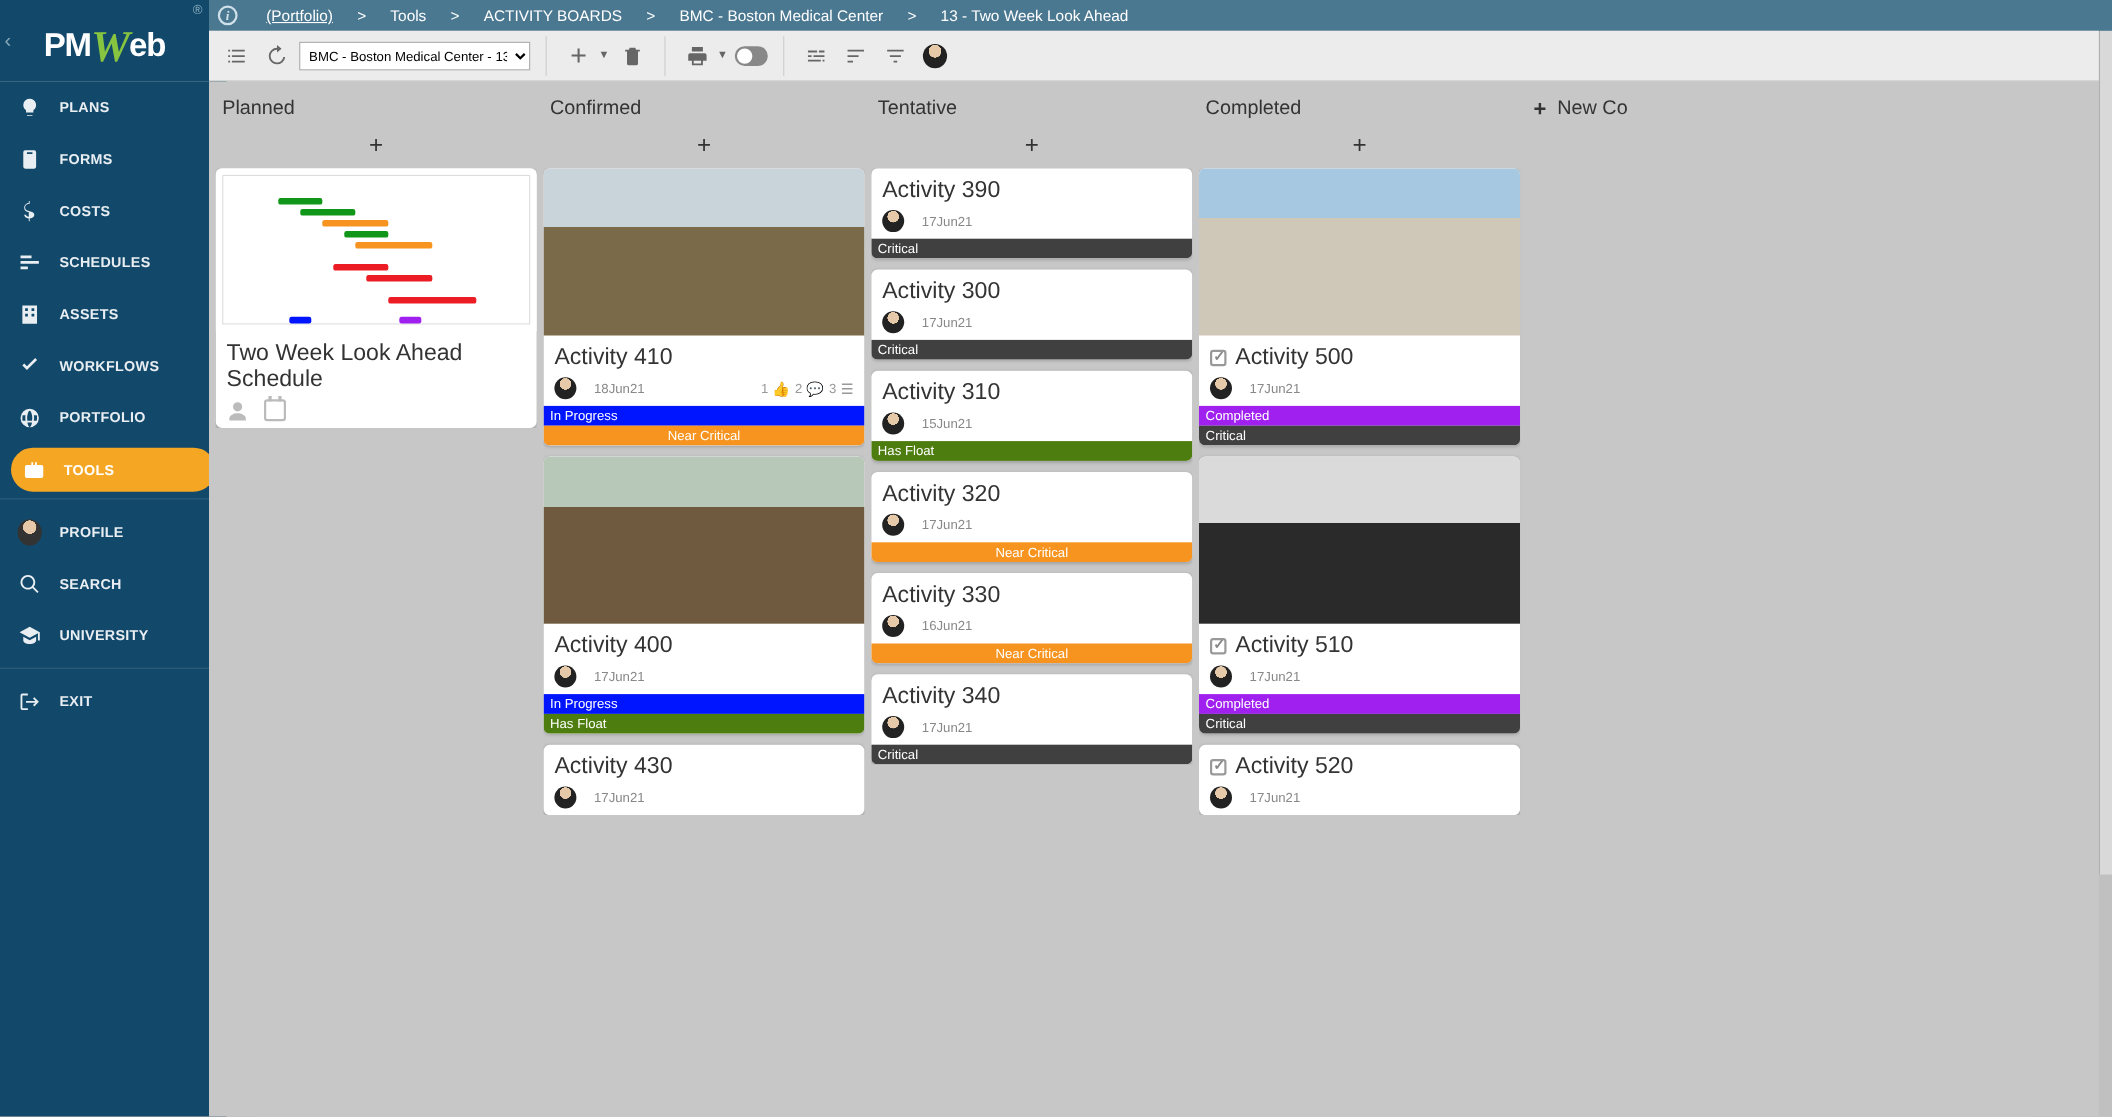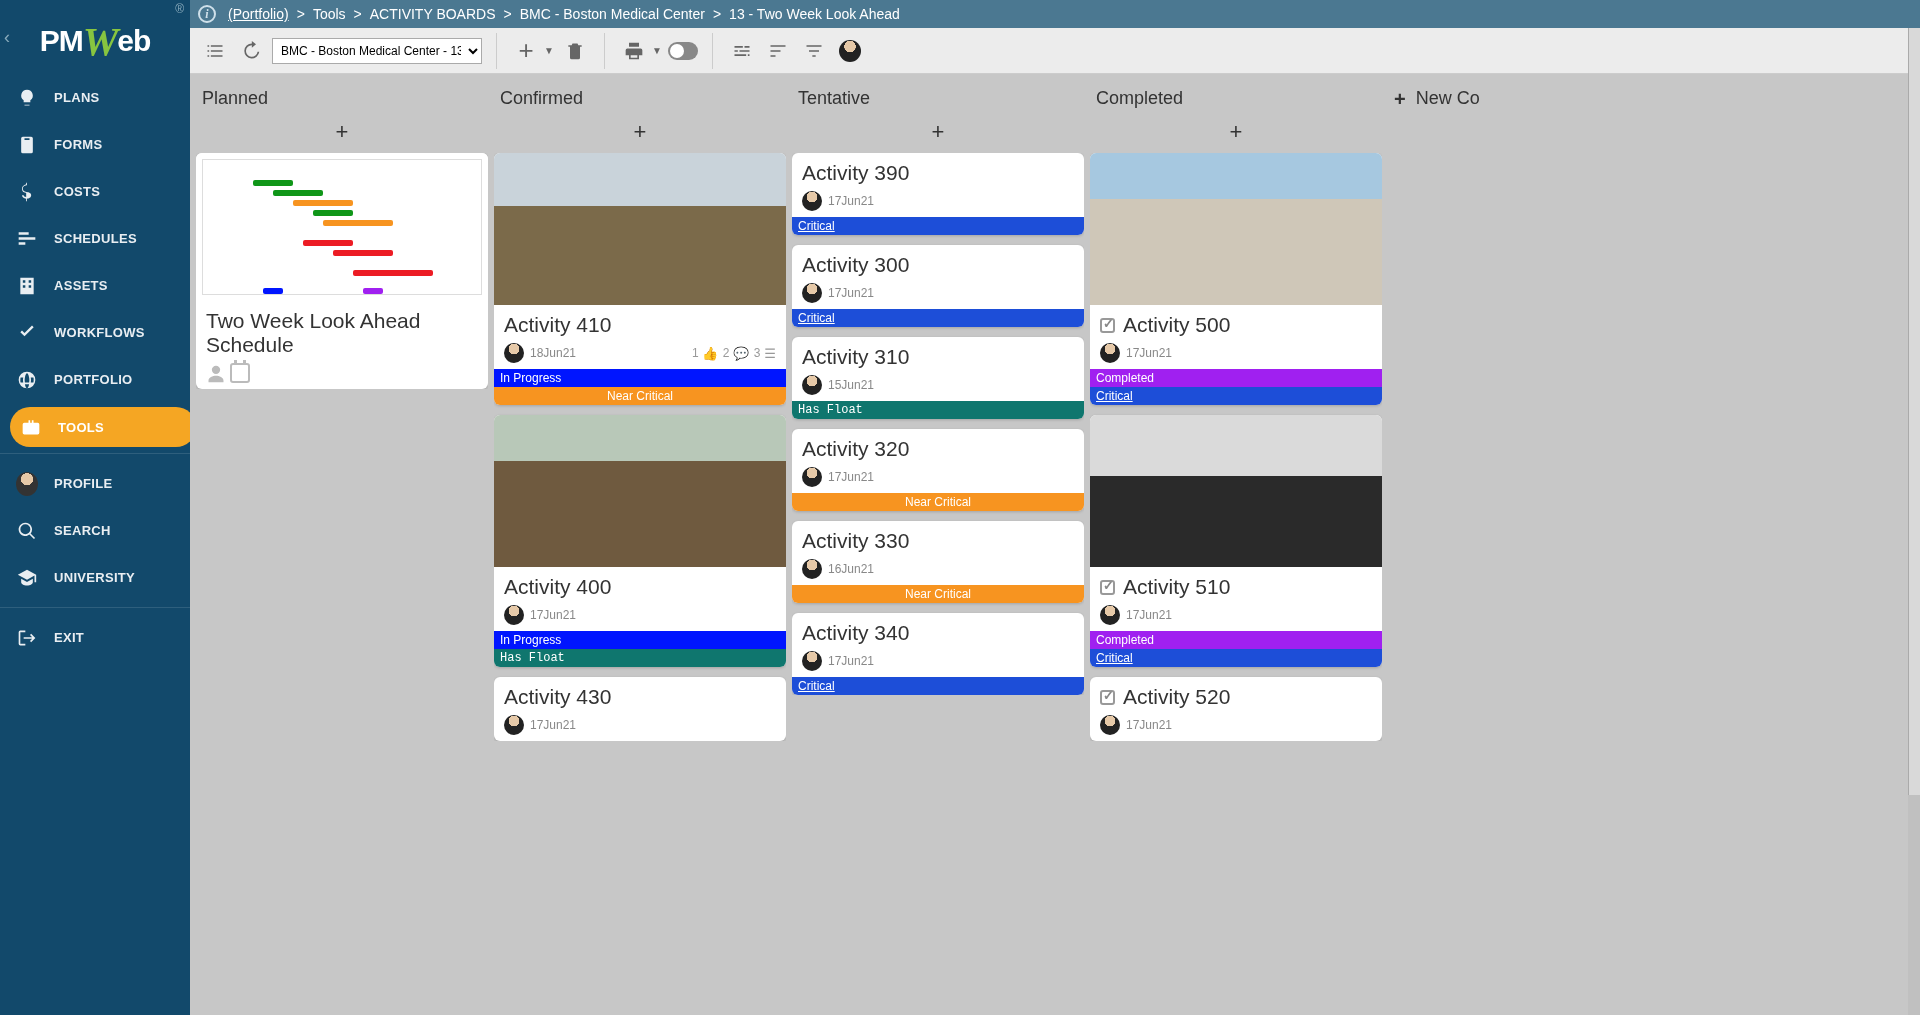--- a/index.html
+++ b/index.html
@@ -1,21 +1,21 @@
 <!DOCTYPE html>
 <html><head>
 <meta charset="utf-8">
 <style>
 * { box-sizing: border-box; margin: 0; padding: 0; }
 body { font-family: Arial, Helvetica, sans-serif; font-size: 13px; background: #c0c0c0; overflow: hidden; width: 1496px; height: 795px; }
 
 
 .breadcrumb-bar { position: absolute; left: 190px; top: 0; right: 0; height: 28px; background: #4b7891; display: flex; align-items: center; padding: 0 8px; color: #fff; font-size: 14px; }
 .breadcrumb-bar .info-ic { width: 18px; height: 18px; border: 2px solid #cfe0ea; border-radius: 50%; display: flex; align-items: center; justify-content: center; font-family: Georgia, serif; font-style: italic; font-weight: bold; color: #cfe0ea; font-size: 12px; margin-right: 10px; }
-.breadcrumb-bar .crumb { margin: 0 2px; }
+.breadcrumb-bar .crumb { margin: 0 16px; }
 .breadcrumb-bar .portfolio-link { text-decoration: underline; }
 .breadcrumb-bar .sep { margin: 0 6px; }
 .right-edge { position: absolute; right: 0; top: 0; width: 12px; height: 795px; background: #d9d9d9; border-left: 1px solid #aaa; }
 .right-edge .up { position: absolute; top: 2px; left: 2px; font-size: 10px; color: #555; }
 
 
 .logo-area { position: absolute; left: 0; top: 0; width: 190px; height: 74px; background: #12496b; display: flex; align-items: center; justify-content: center; }
 .logo-area .chev { position:absolute; left:4px; color:#8ab; font-size:18px;}
 .logo-txt { font-size: 30px; font-weight: 800; color: #fff; letter-spacing: -1px; }
 .logo-txt .w { color: #87c540; font-style: italic; font-family: 'Segoe Script', cursive; font-size: 40px; position: relative; top: 4px; }
@@ -57,33 +57,33 @@
 .gantt-row{position:absolute; left:50px; height:6px; border-radius:2px;}
 .card .card-img.photo { height: 152px; }
 .photo.p1 { background: linear-gradient(180deg,#c9d3da 0 35%,#7b6a4a 35% 100%); }
 .photo.p2 { background: linear-gradient(180deg,#b8c8b8 0 30%,#6f5a3f 30% 100%); }
 .photo.p3 { background: linear-gradient(180deg,#a6c8e0 0 30%,#cfc7b8 30% 100%); }
 .photo.p4 { background: linear-gradient(180deg,#dadada 0 40%,#2a2a2a 40% 100%); }
 .card-body { padding: 8px 10px 6px; }
 .card-title { font-size: 21px; color: #333; margin-bottom: 6px; display:flex; align-items:center; gap:8px;}
 .check-ic { width:15px; height:15px; border:2px solid #999; border-radius:3px; position:relative; flex-shrink:0;}
 .check-ic::after{content:"✓"; position:absolute; top:-4px; left:1px; font-size:13px; color:#888; font-weight:bold;}
-.meta-row { display:flex; align-items:center; gap:6px; font-size:12px; color:#888;}
+.meta-row { display:flex; align-items:center; gap:16px; font-size:12px; color:#888;}
 .meta-row .av { width:20px; height:20px; border-radius:50%; background: radial-gradient(circle at 50% 30%, #e6c9a8 30%, #222 31%); }
 .meta-row .right { margin-left:auto; display:flex; align-items:center; gap:4px; color:#999;}
 .meta-row .stat-ic{font-size:13px;}
 .person-ic { width:18px; height:18px; color:#bbb; font-size:18px;}
 .cal-ic { width:20px; height:20px; border:2px solid #bbb; border-radius:3px; position:relative;}
 .cal-ic::before{content:""; position:absolute; top:-5px; left:2px; width:3px; height:5px; background:#bbb;}
 .cal-ic::after{content:""; position:absolute; top:-5px; right:2px; width:3px; height:5px; background:#bbb;}
 .tag { font-size: 12px; color:#fff; padding: 2px 6px; display:block;}
-.tag.critical { background:#1d4ed8;text-decoration:underline; }
+.tag.critical { background:#404040; }
 .tag.near { background:#f79420;text-align:center; }
 .tag.inprog { background:#0015ff; }
-.tag.float { background:#0f766e;font-family:Liberation Mono, monospace; }
+.tag.float { background:#4d7c0f; }
 .tag.completed { background:#a020f0; }
 
 
 svg { width: 20px; height: 20px; fill: currentColor; }
 </style>
 </head>
 <body>
 
 <div class="right-edge">
     <span class="up">▲</span>

